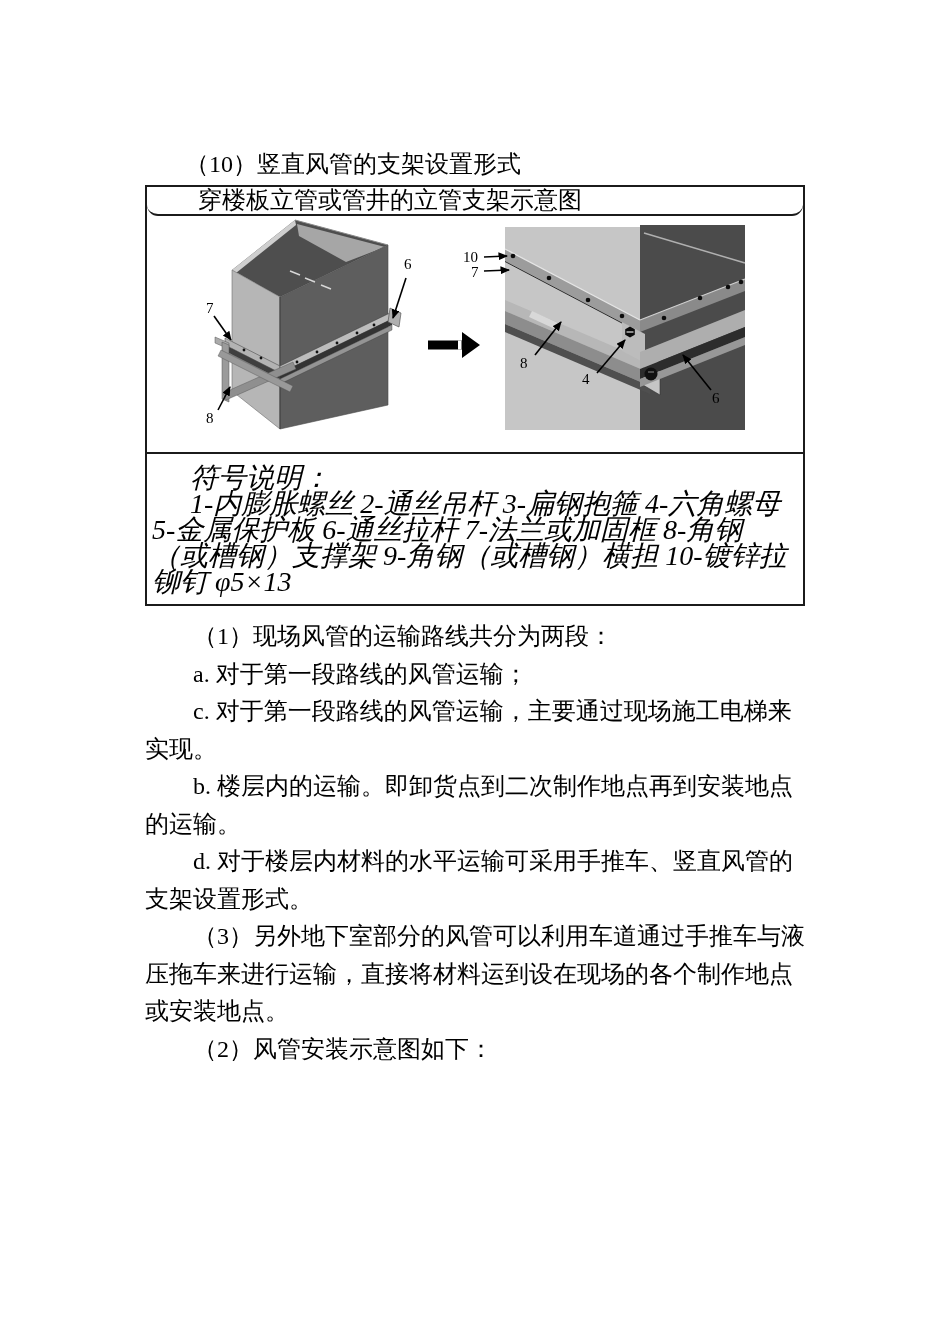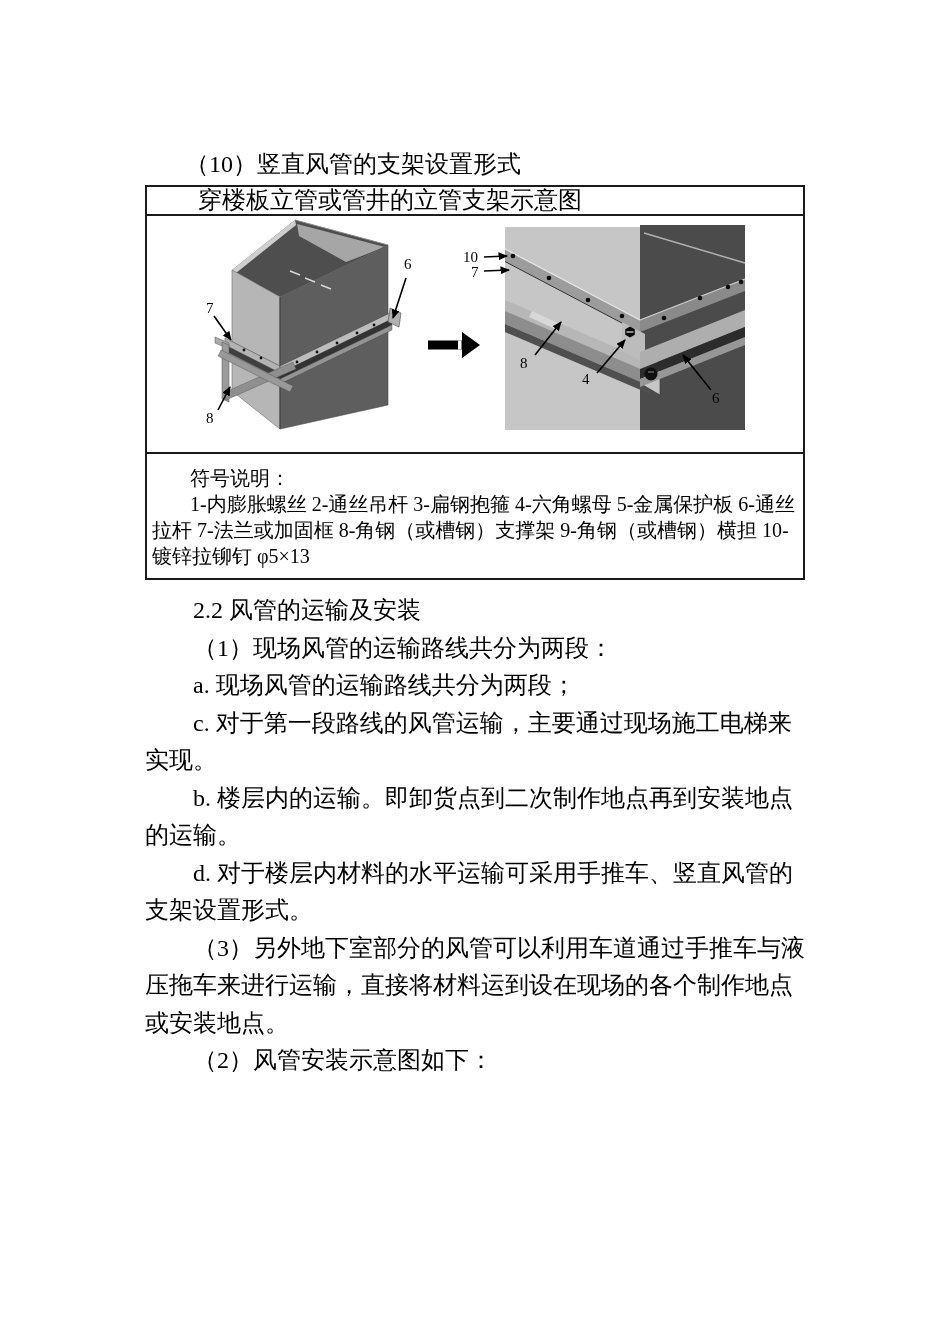--- a/index.html
+++ b/index.html
@@ -10,28 +10,28 @@
   }
   .doc-heading{
     font-size:24px;line-height:28px;margin:0 0 7px 0;text-indent:40px;
     white-space:nowrap;
   }
   .figure-box{
     width:660px;box-sizing:border-box;border:2px solid #1b1b1b;background:#fff;
   }
   .figure-title{
     font-size:24px;line-height:27px;height:27px;padding-left:51px;
-    border-bottom:2px solid #1b1b1b;white-space:nowrap;overflow:hidden;
+    border-bottom:2px solid #1b1b1b;white-space:nowrap;overflow:hidden;border-radius:11px;
   }
   .figure-canvas{
     height:236px;border-bottom:2px solid #1b1b1b;position:relative;overflow:hidden;
   }
   .figure-canvas svg{display:block;}
   .figure-legend{
-    font-size:20px;line-height:26px;padding:11px 6px 9px 5px;
+    font-size:28px;line-height:26px;padding:11px 6px 9px 5px;font-style:italic;
   }
   .figure-legend p{margin:0;text-indent:38px;}
   .body-text{margin-top:12px;font-size:24px;line-height:37.5px;}
   .body-text p{margin:0;text-indent:2em;}
   .diagram-label{
     font-family:"Liberation Serif","DejaVu Serif",serif;font-size:15px;fill:#000;
   }
 </style>
 </head>
 <body>
@@ -153,23 +153,22 @@
       </svg>
     </div>
 
     <div class="figure-legend">
       <p>符号说明：</p>
       <p>1-内膨胀螺丝 2-通丝吊杆 3-扁钢抱箍 4-六角螺母 5-金属保护板 6-通丝拉杆 7-法兰或加固框 8-角钢（或槽钢）支撑架 9-角钢（或槽钢）横担 10-镀锌拉铆钉 φ5×13</p>
     </div>
   </div>
 
   <div class="body-text">
-    <p>2.2 风管的运输及安装</p>
     <p>（1）现场风管的运输路线共分为两段：</p>
-    <p>a. 现场风管的运输路线共分为两段；</p>
+    <p>a. 对于第一段路线的风管运输；</p>
     <p>c. 对于第一段路线的风管运输，主要通过现场施工电梯来实现。</p>
     <p>b. 楼层内的运输。即卸货点到二次制作地点再到安装地点的运输。</p>
     <p>d. 对于楼层内材料的水平运输可采用手推车、竖直风管的支架设置形式。</p>
     <p>（3）另外地下室部分的风管可以利用车道通过手推车与液压拖车来进行运输，直接将材料运到设在现场的各个制作地点或安装地点。</p>
     <p>（2）风管安装示意图如下：</p>
   </div>
 
 </div>
 
 </body></html>

